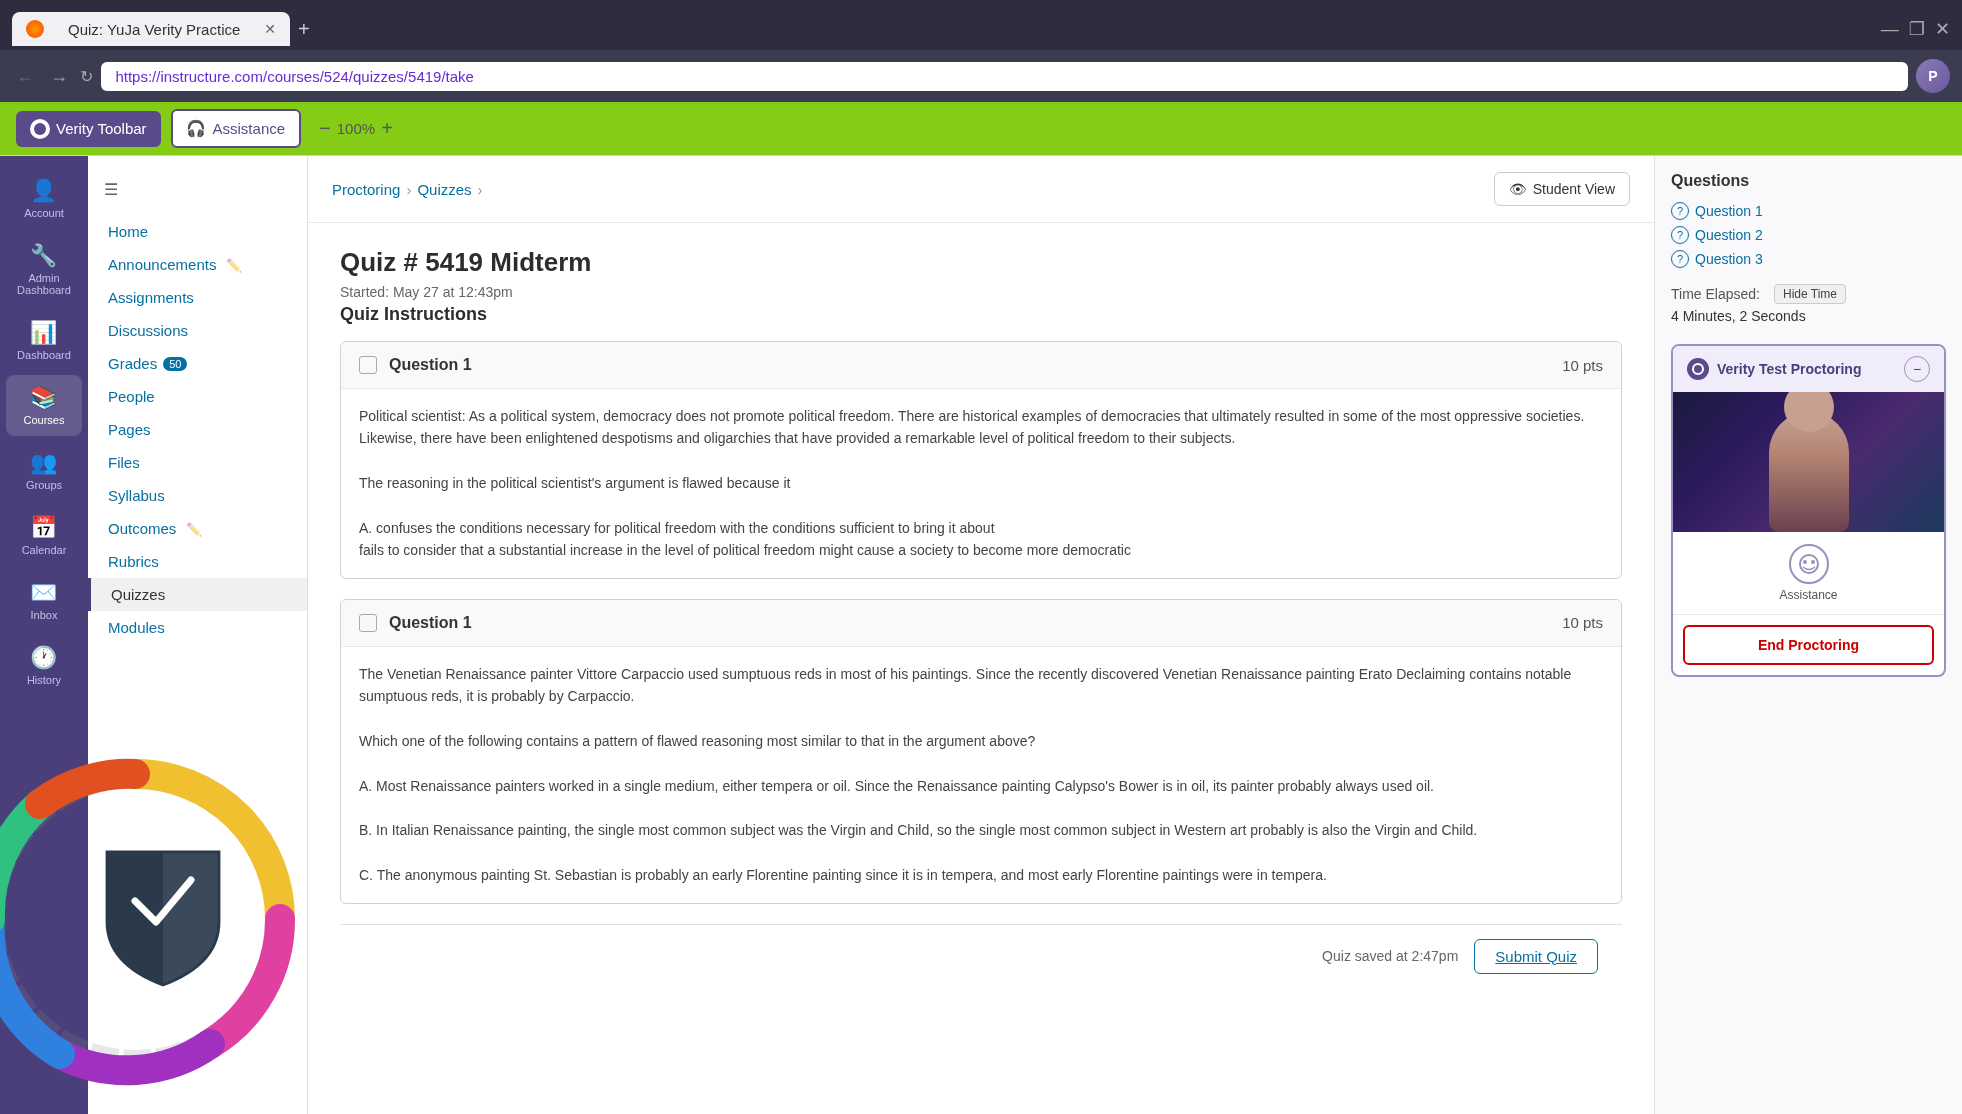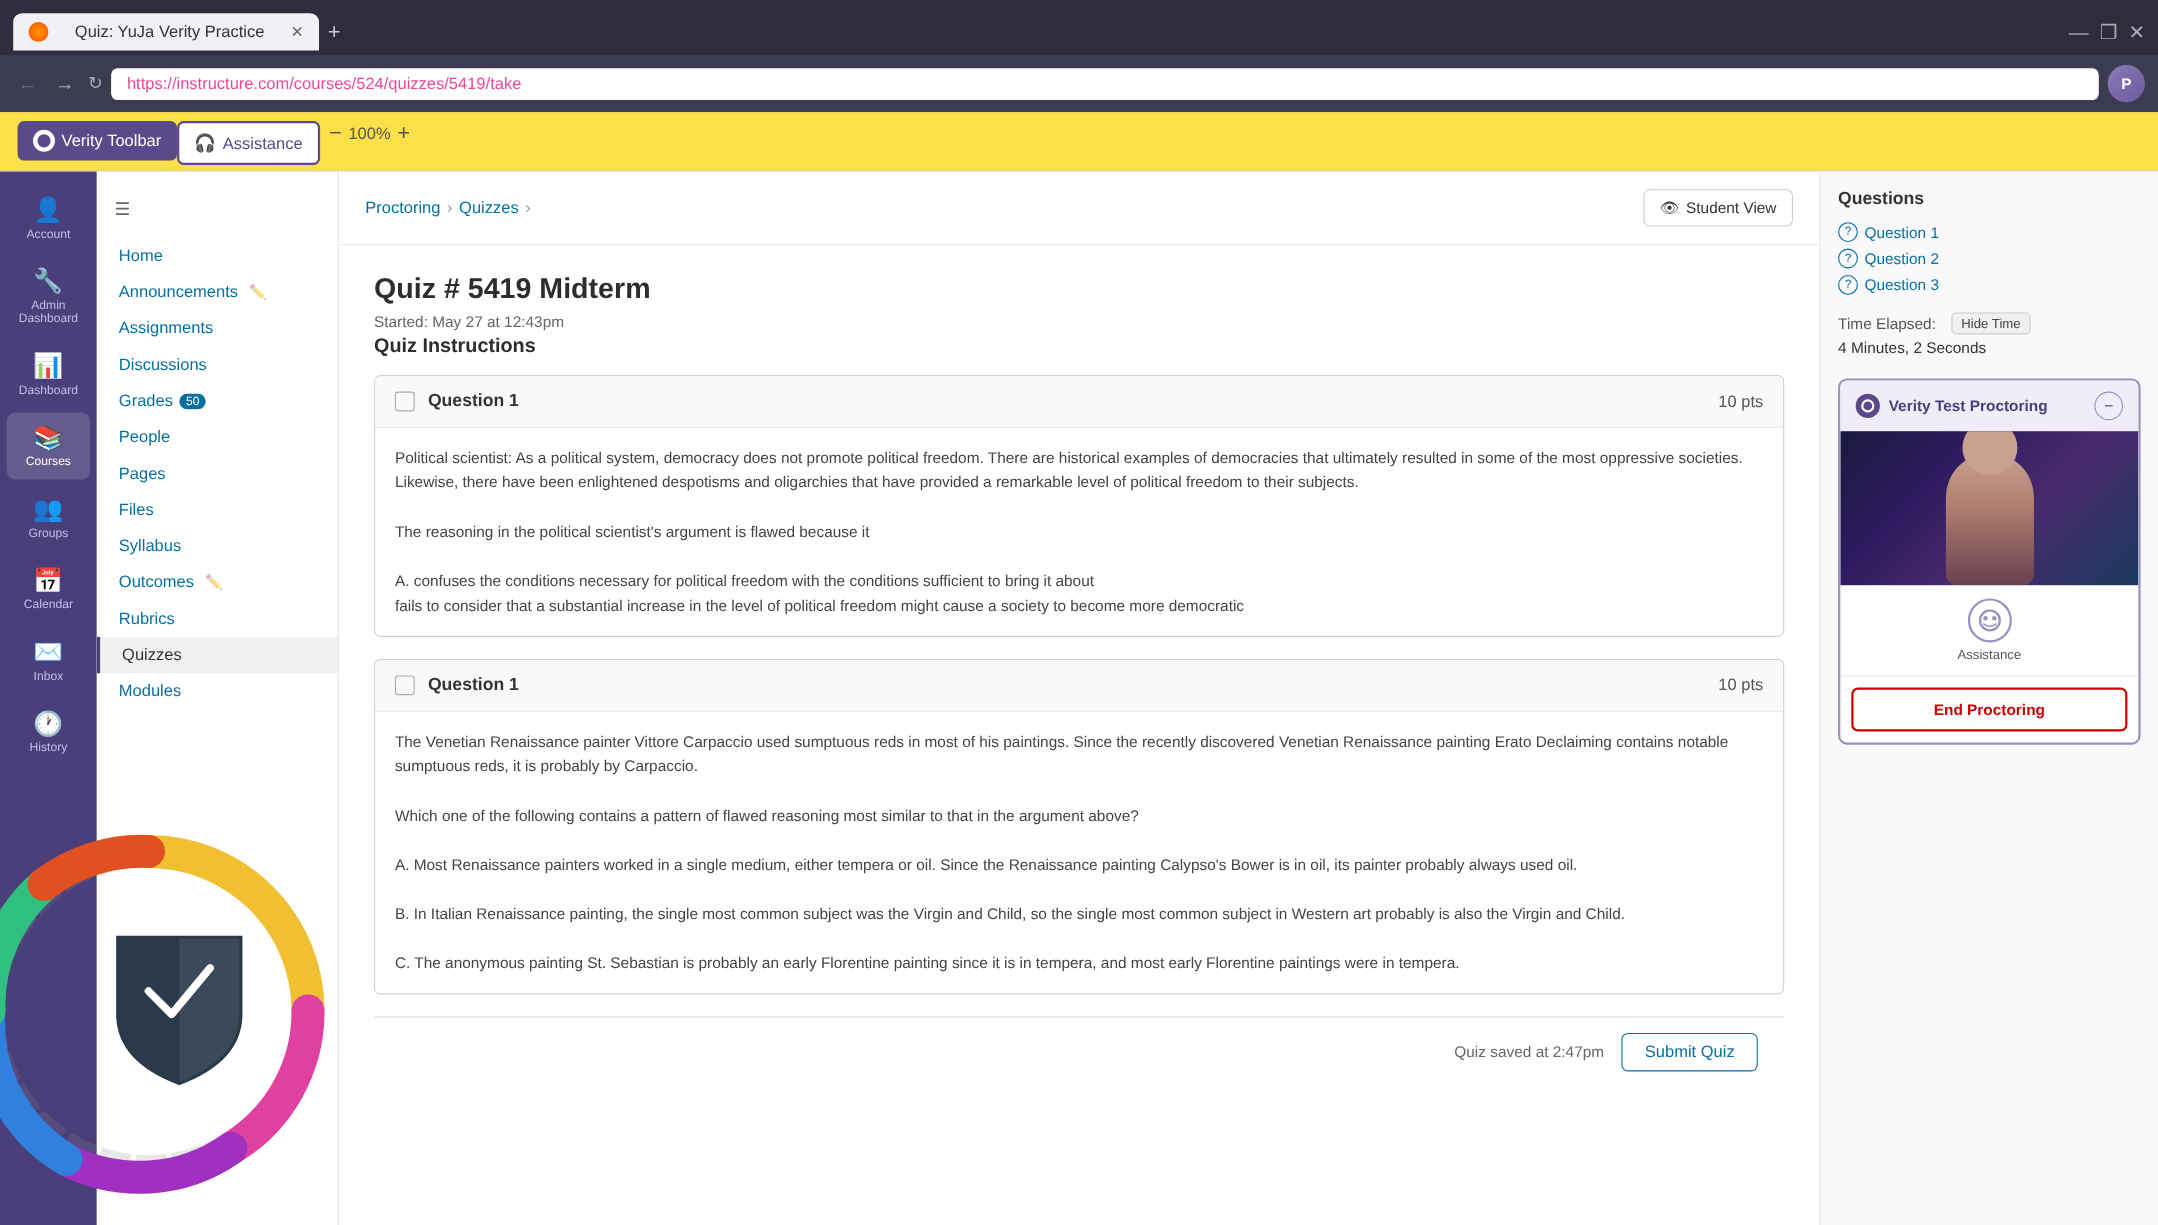--- a/index.html
+++ b/index.html
@@ -9,25 +9,25 @@
     .browser-chrome { width: 100%; background: #3c3c50; }
     .browser-tab-bar { display: flex; align-items: center; padding: 8px 12px 0; background: #2d2d3f; height: 50px; }
     .browser-tab { display: flex; align-items: center; background: #f0f0f5; border-radius: 8px 8px 0 0; padding: 8px 14px; font-size: 15px; color: #333; gap: 24px; min-width: 220px; }
     .browser-tab .firefox-icon { width: 18px; height: 18px; background: radial-gradient(circle, #ff9900, #ff4500); border-radius: 50%; flex-shrink: 0; }
     .tab-close { color: #666; font-size: 14px; cursor: pointer; }
     .new-tab-btn { color: #ccc; font-size: 20px; margin-left: 8px; cursor: pointer; }
     .browser-nav { display: flex; align-items: center; padding: 8px 12px; background: #3c3c50; gap: 8px; height: 52px; }
     .nav-btn { color: #aaa; background: none; border: none; font-size: 18px; cursor: pointer; padding: 4px; }
     .nav-btn.disabled { opacity: 0.4; }
     .refresh-btn { color: #aaa; background: none; border: none; font-size: 16px; cursor: pointer; }
-    .address-bar { flex: 1; background: #fff; border-radius: 6px; padding: 6px 14px; font-size: 15px; color: #ec4899; border: none; }
+    .address-bar { flex: 1; background: #fff; border-radius: 6px; padding: 6px 14px; font-size: 15px; color: #6d28d9; border: none; }
     .profile-avatar { width: 34px; height: 34px; border-radius: 50%; background: linear-gradient(135deg, #8b7ab8, #6a5a9e); display: flex; align-items: center; justify-content: center; color: #fff; font-size: 14px; font-weight: bold; }
 
     
-    .lms-toolbar { display: flex; align-items: flex-start; padding: 8px 16px; background: #fde047; height: 54px; border-bottom: 1px solid #d0cce8; }
+    .lms-toolbar { display: flex; align-items: center; padding: 8px 16px; background: #84cc16; gap: 10px; height: 54px; border-bottom: 1px solid #d0cce8; }
     .verity-toolbar-btn { display: flex; align-items: center; gap: 6px; background: #5a4a8a; color: #fff; border: none; border-radius: 6px; padding: 8px 14px; font-size: 15px; cursor: pointer; }
     .verity-icon { width: 20px; height: 20px; background: #fff; border-radius: 50%; display: flex; align-items: center; justify-content: center; }
     .assistance-btn { display: flex; align-items: center; gap: 6px; background: #fff; color: #5a4a8a; border: 2px solid #5a4a8a; border-radius: 6px; padding: 8px 14px; font-size: 15px; cursor: pointer; }
     .zoom-control { display: flex; align-items: center; gap: 6px; margin-left: 8px; }
     .zoom-btn { background: none; border: none; font-size: 20px; color: #555; cursor: pointer; }
     .zoom-pct { font-size: 15px; color: #555; }
 
     
     .main-layout { display: flex; height: calc(1114px - 50px - 52px - 54px); }
 
@@ -84,21 +84,21 @@
     .minimize-btn { background: none; border: 1px solid #9b8fc0; border-radius: 50%; width: 26px; height: 26px; display: flex; align-items: center; justify-content: center; cursor: pointer; color: #4a3f7a; font-size: 14px; }
     .camera-feed { width: 100%; height: 140px; background: linear-gradient(135deg, #1a1a3e 0%, #2d1a5e 30%, #4a2a6e 60%, #1a3a5e 100%); display: flex; align-items: center; justify-content: center; position: relative; overflow: hidden; }
     .assistance-icon-area { padding: 12px; display: flex; flex-direction: column; align-items: center; gap: 4px; border-bottom: 1px solid #e8e8e8; }
     .assistance-circle-icon { width: 40px; height: 40px; background: #fff; border: 2px solid #9b8fc0; border-radius: 50%; display: flex; align-items: center; justify-content: center; font-size: 18px; color: #4a3f7a; }
     .assistance-label { font-size: 12px; color: #555; }
     .end-proctoring-btn { width: calc(100% - 20px); margin: 10px; background: #fff; color: #cc0000; border: 2px solid #cc0000; border-radius: 6px; padding: 10px; font-size: 14px; font-weight: 600; cursor: pointer; }
 
     
     .quiz-footer { position: sticky; bottom: 0; background: #fff; border-top: 1px solid #e0e0e0; padding: 14px 24px; display: flex; align-items: center; justify-content: flex-end; gap: 16px; }
     .quiz-saved-text { font-size: 14px; color: #666; }
-    .submit-quiz-btn { background: #fff; border: 1px solid #0770a3; color: #0770a3; border-radius: 6px; padding: 8px 20px; font-size: 15px; cursor: pointer; font-weight: 500; }
+    .submit-quiz-btn { background: #fff; border: 1px solid #0770a3; color: #0770a3; border-radius: 6px; padding: 8px 20px; font-size: 15px; cursor: pointer; font-weight: 500; text-decoration: underline; }
 
     
     .circle-ring { position: absolute; bottom: 20px; left: -40px; width: 350px; height: 350px; z-index: 100; pointer-events: none; }
   </style>
 </head>
 <body>
 
 <div class="browser-chrome">
   <div class="browser-tab-bar">
     <div class="browser-tab">

